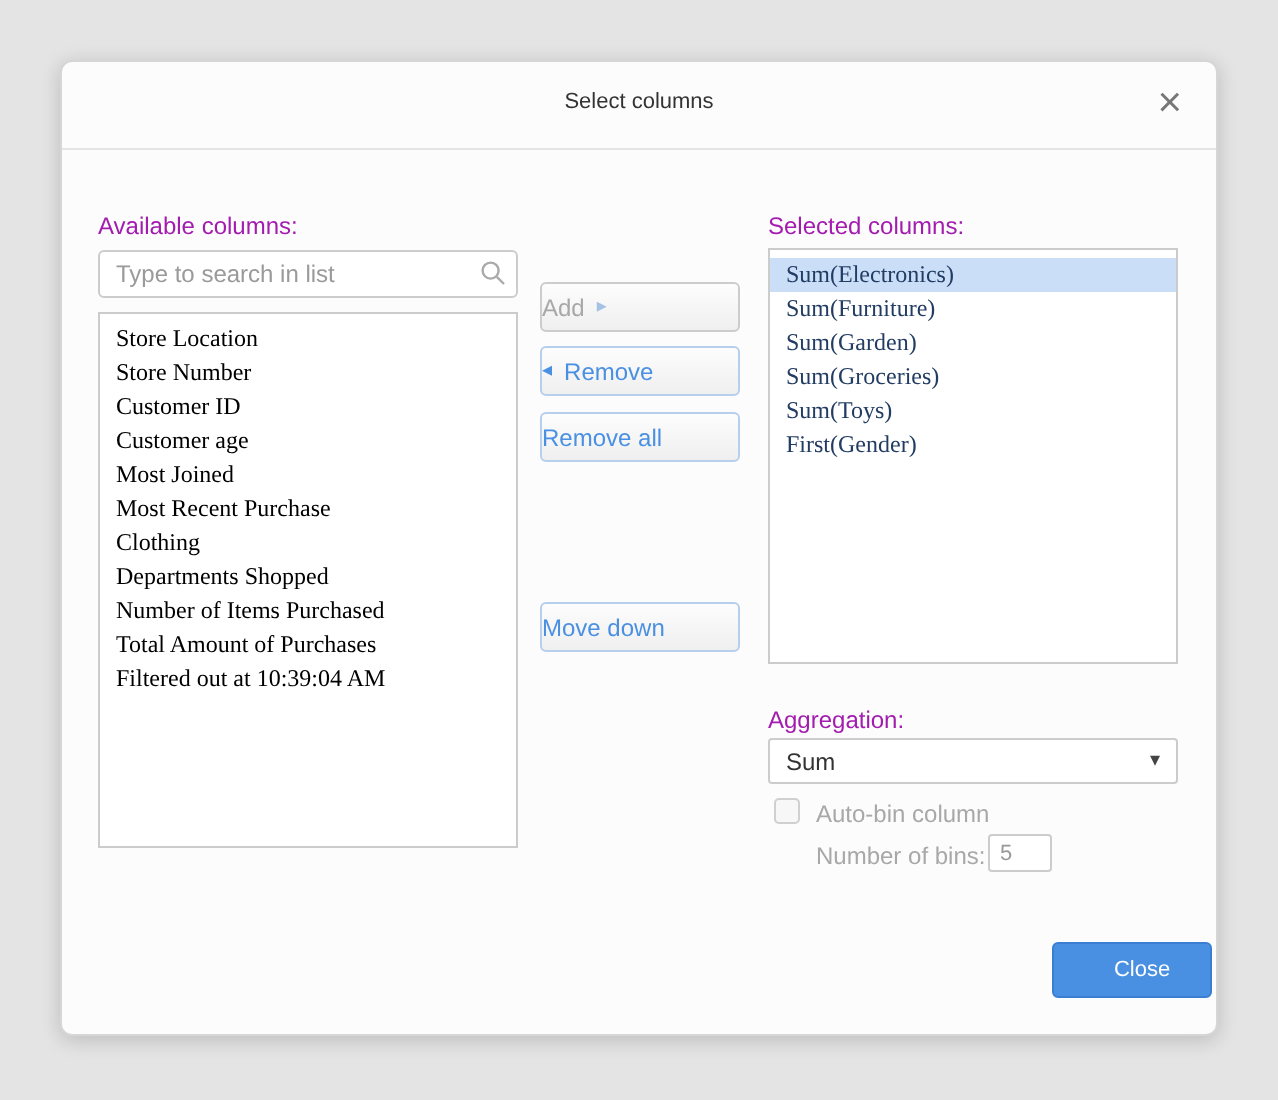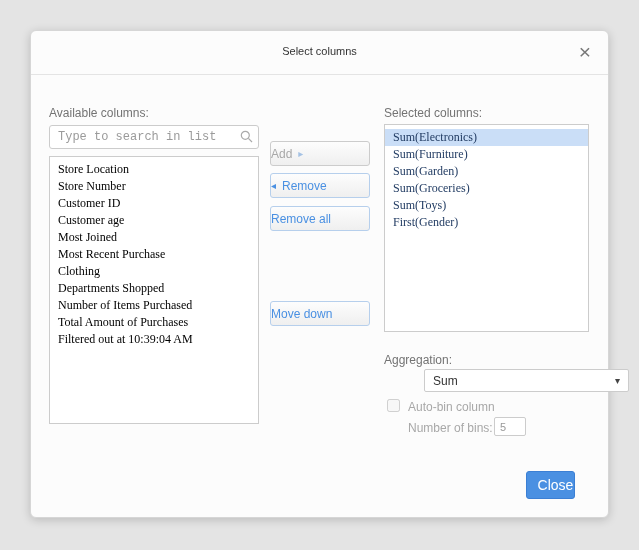--- a/index.html
+++ b/index.html
@@ -16,28 +16,28 @@
   }
   .dialog-header { position: relative; height: 44px; border-bottom: 1px solid #e4e4e4; }
   .dialog-title {
     position: absolute; width: 100%; text-align: center; top: 14px;
     font-size: 11px; color: #333;
   }
   .close-x {
     position: absolute; right: 17px; top: 10px; font-size: 21px; line-height: 21px;
     color: #777; cursor: pointer;
   }
-  .label { position: absolute; font-size: 12px; color: #737373; white-space: nowrap; }
+  .label { position: absolute; font-size: 12px; color: #a21caf; white-space: nowrap; }
   .label.gray { color: #a8a8a8; }
 
   .search-wrap { position: absolute; left: 18px; top: 94px; width: 210px; height: 24px; }
   .search-input {
     width: 100%; height: 100%; border: 1px solid #ccc; border-radius: 3px;
     padding: 0 24px 0 8px; font-size: 12px; color: #737373; background: #fff; outline: none;
-    font-family: Liberation Mono, monospace;
+    font-family: Liberation Sans, sans-serif;
   }
   .search-input::placeholder { color: #9a9a9a; }
   .search-icon { position: absolute; right: 6px; top: 5px; }
 
   .listbox {
     position: absolute; background: #fff; border: 1px solid #ccc;
     overflow: auto; padding-top: 4px; font-family: Liberation Serif, serif;
   }
   .list-item {
     font-size: 12px; line-height: 15px; padding: 1px 8px;
@@ -56,37 +56,37 @@
   .mid-btn.disabled { color: #a8a8a8; }
   .mid-btn.enabled { color: var(--accent, #3d84dd); border-color: #b6cfec; }
   .arrow { font-size: 10px; line-height: 10px; }
   .arrow-add { color: #a5c2e4; }
   .arrow-remove { color: var(--accent, #3d84dd); }
 
   .select-box {
     position: absolute; left: 353px; top: 338px; width: 205px; height: 23px;
     background: #fff; border: 1px solid #ccc; border-radius: 2px;
     display: flex; align-items: center; justify-content: space-between;
-    padding: 0 8px; font-size: 12px; color: #333; cursor: pointer; margin-left: 40px;
+    padding: 0 8px; font-size: 12px; color: #333; cursor: pointer;
   }
   .select-arrow { font-size: 10px; color: #444; }
 
   .autobin-check {
     position: absolute; left: 356px; top: 368px; width: 13px; height: 13px;
   }
   .bins-input {
     position: absolute; left: 463px; top: 386px; width: 32px; height: 19px;
     border: 1px solid #ccc; border-radius: 2px; font-size: 11px; color: #999;
     padding-left: 5px; background: #fff; font-family: inherit;
   }
 
   .close-btn {
-    position: absolute; left: 495px; top: 440px; width: 49px; height: 28px;
+    position: absolute; left: 495px; top: 440px; width: 80px; height: 28px;
     background: var(--accent, #4a90e2); border: 1px solid #3b7fd4; border-radius: 3px;
-    color: #fff; font-size: 14px; font-family: inherit; cursor: pointer; padding-left: 10px;
+    color: #fff; font-size: 11px; font-family: inherit; cursor: pointer; padding-left: 10px;
   }
 </style>
 </head>
 <body>
 
 <div class="dialog">
 
   <div class="dialog-header">
     <div class="dialog-title">Select columns</div>
     <div class="close-x">×</div>

